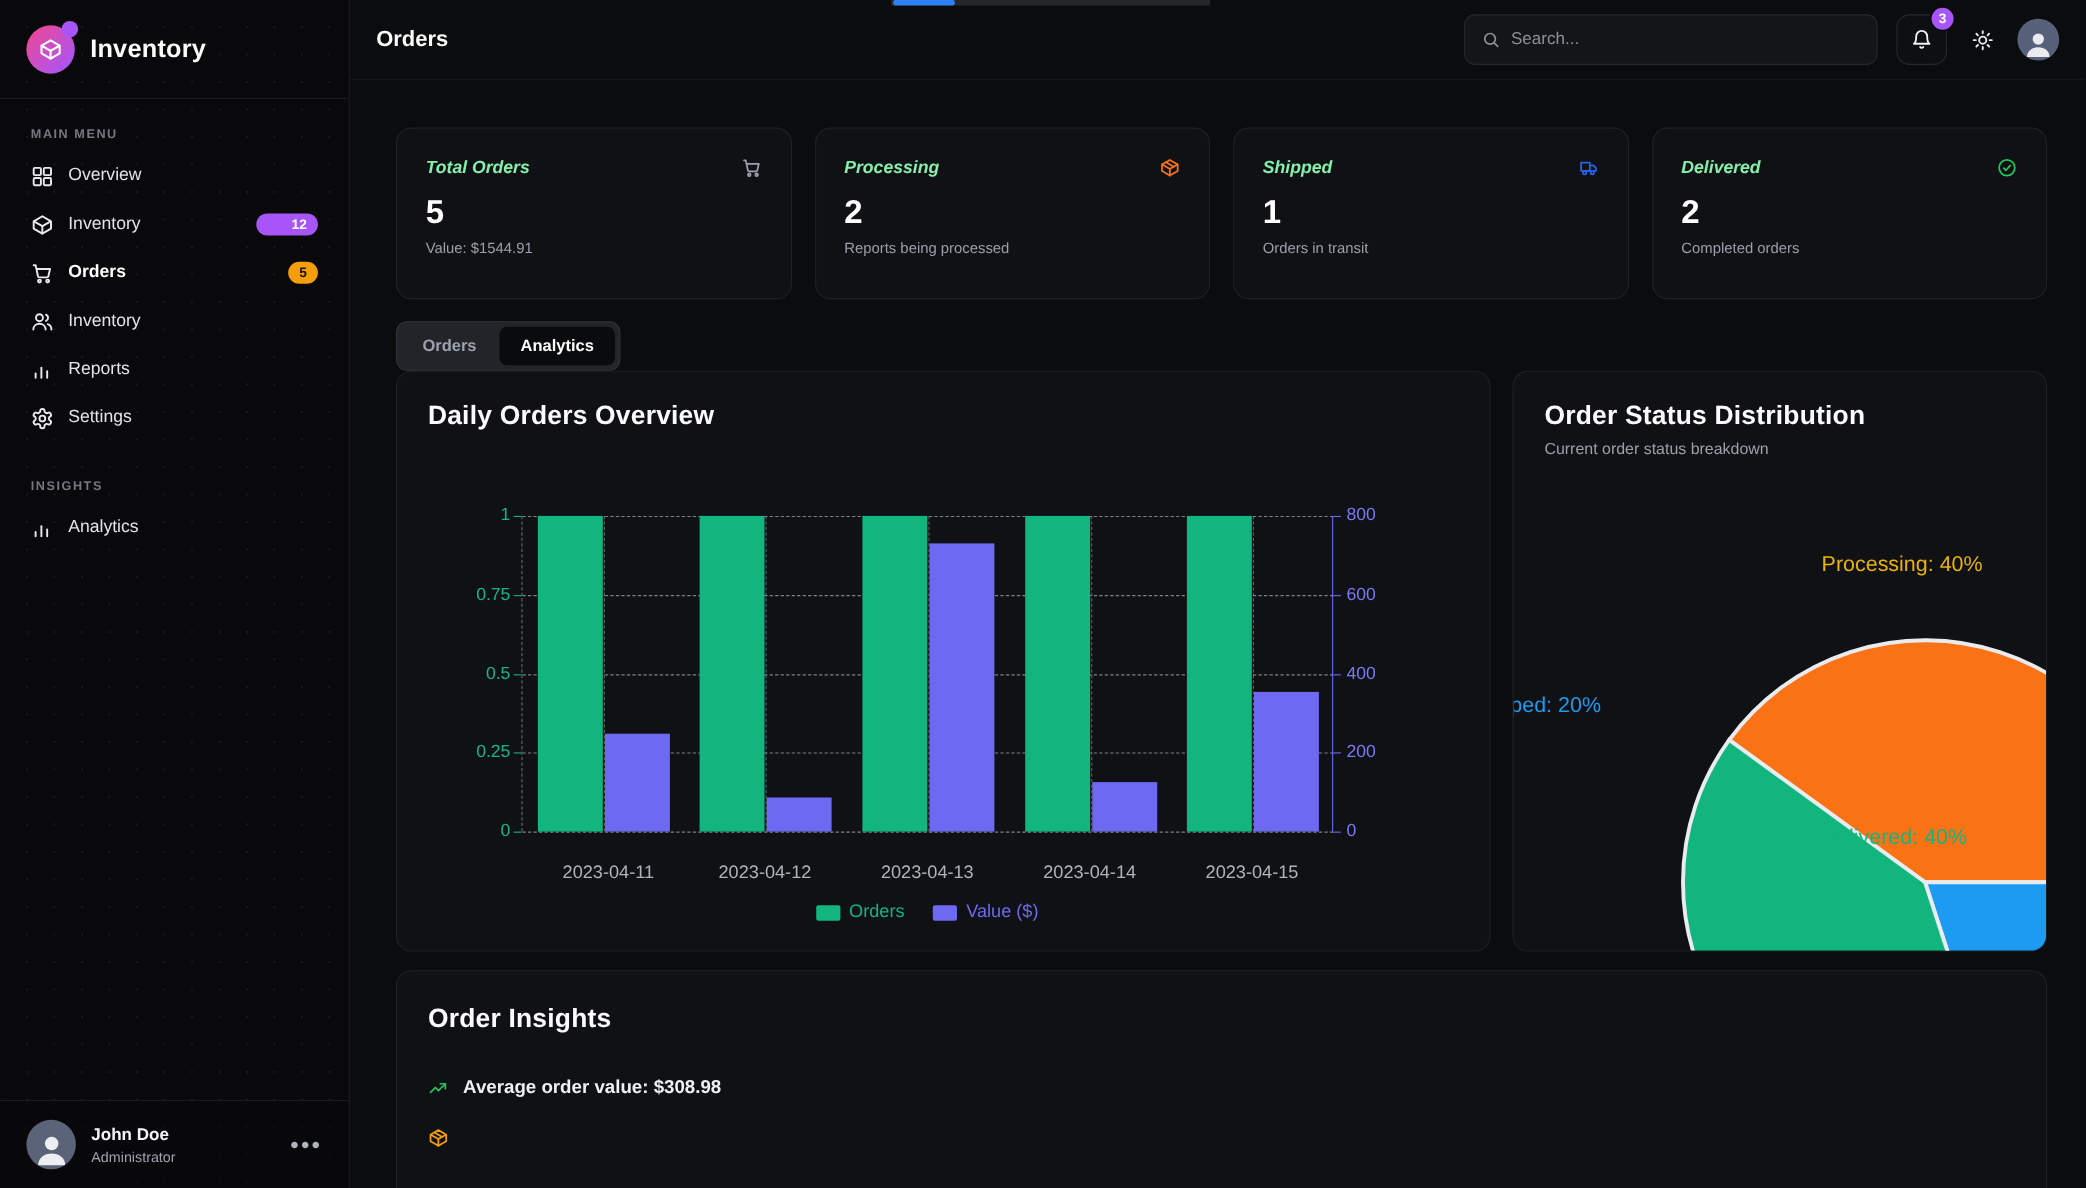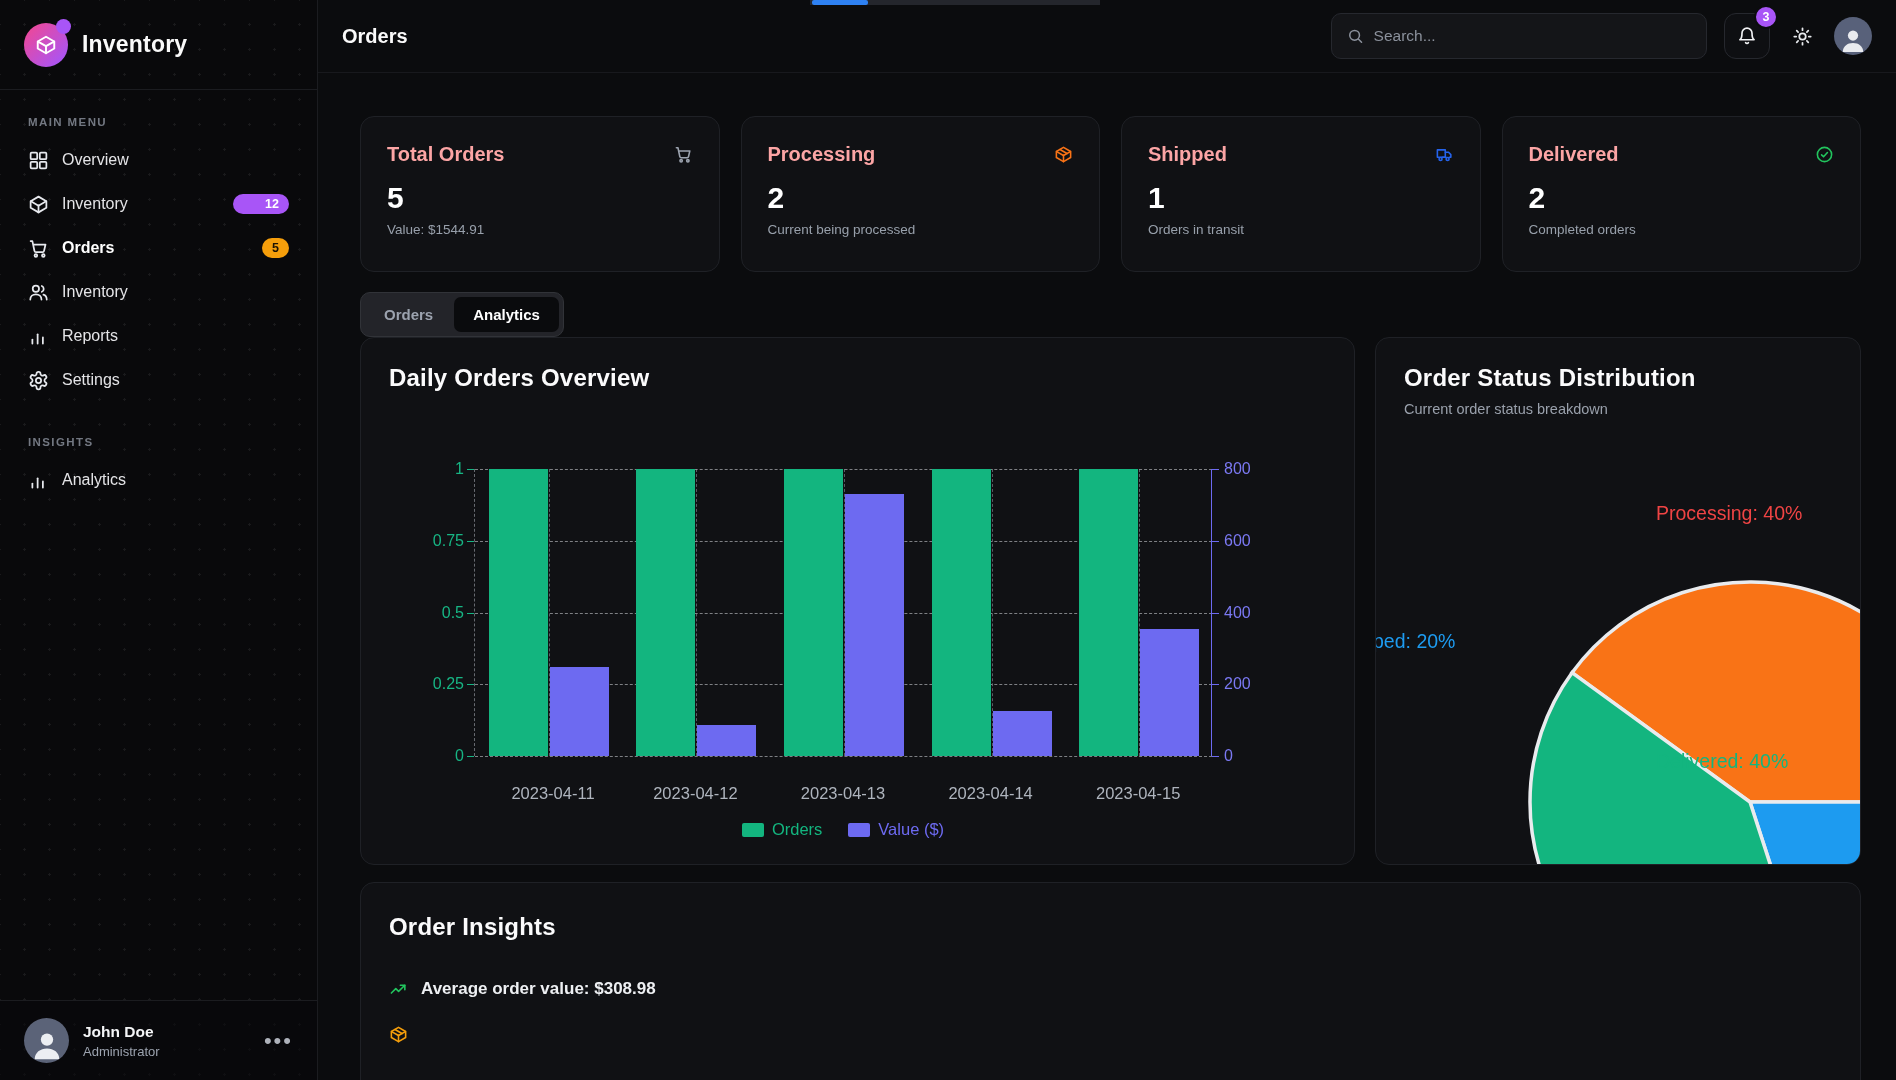--- a/index.html
+++ b/index.html
@@ -60,21 +60,21 @@
   .theme-btn .ic { width:21px; height:21px; display:flex; }
   .head-avatar { width:38px; height:38px; border-radius:50%; background:#58617a; overflow:hidden; display:flex; align-items:flex-end; justify-content:center; cursor:pointer; }
 
   
   main { position:absolute; left:318px; top:73px; width:1578px; padding:43px 35px 0 42px; }
   .card { background:#101114; border:1px solid #1f2126; border-radius:14px; }
 
   .stats-row { display:flex; gap:21px; }
   .stat-card { flex:1; height:156px; padding:26px; }
   .stat-top { display:flex; align-items:center; justify-content:space-between; }
-  .stat-label { font-size:20px; font-weight:600; color:#fca5a5; }
+  .stat-label { font-size:16px; font-weight:600; color:#86efac;font-style:italic; }
   .stat-top .ic { width:19px; height:19px; display:flex; }
   .stat-value { font-size:30px; font-weight:800; color:#ffffff; margin-top:15px; }
   .stat-sub { font-size:13.5px; color:#98a0ab; margin-top:7px; }
 
   .tabs { display:inline-flex; margin-top:20px; background:#232429; border:1px solid #313338; border-radius:10px; padding:4px; gap:2px; }
   .tab { border:none; background:transparent; color:#9ca3af; font-size:15px; font-weight:600; padding:9px 19px;
          border-radius:7px; cursor:pointer; font-family:inherit; }
   .tab.active { background:#0a0b0d; color:#ffffff; font-weight:700; }
 
   .charts-row { display:flex; gap:20px; }
@@ -292,21 +292,21 @@
           <span class="ic" style="width: 19px; height: 19px; color: rgb(249, 115, 22);">
             <svg viewBox="0 0 24 24" fill="none" stroke="currentColor" stroke-width="2" stroke-linecap="round" stroke-linejoin="round">
               <path d="M21 8.2 12 3 3 8.2v7.6L12 21l9-5.2z"></path>
               <path d="M3.3 8.3 12 13.3l8.7-5"></path>
               <path d="M12 21v-8"></path>
               <path d="M7.6 5.7l8.8 5.1"></path>
             </svg>
           </span>
         </div>
         <div class="stat-value">2</div>
-        <div class="stat-sub">Current being processed</div>
+        <div class="stat-sub">Reports being processed</div>
       </div>
       <div class="card stat-card">
         <div class="stat-top">
           <div class="stat-label">Shipped</div>
           <span class="ic" style="width: 19px; height: 19px; color: rgb(37, 99, 235);">
             <svg viewBox="0 0 24 24" fill="none" stroke="currentColor" stroke-width="2" stroke-linecap="round" stroke-linejoin="round">
               <path d="M3 6.2h10v9.3H3z"></path>
               <path d="M13 9.2h4.1l2.9 3v3.3h-2"></path>
               <circle cx="7" cy="17.6" r="1.9"></circle>
               <circle cx="15.9" cy="17.6" r="1.9"></circle>
@@ -404,21 +404,21 @@
     <div class="card pie-card">
       <div class="card-title">Order Status Distribution</div>
       <div class="card-sub">Current order status breakdown</div>
       <div id="pie-chart">
           <svg width="220" height="220" viewBox="0 0 220 220" class="pie-svg">
             <path d="M 110 110 L 29.10 51.22 A 100 100 0 0 1 210.00 110.00 Z" fill="#f97316" stroke="#e9ebee" stroke-width="1.6"></path>
             <path d="M 110 110 L 210.00 110.00 A 100 100 0 0 1 140.90 205.11 Z" fill="#1d9bf0" stroke="#e9ebee" stroke-width="1.6"></path>
             <path d="M 110 110 L 140.90 205.11 A 100 100 0 0 1 29.10 51.22 Z" fill="#13b57f" stroke="#e9ebee" stroke-width="1.6"></path>
           </svg>
         </div>
-    <div class="pie-label" style="left: 280px; top: 164px; color: #ef4444; text-align: right;">Processing: 40%</div>
+    <div class="pie-label" style="left: 280px; top: 164px; color: #eab308; text-align: right;">Processing: 40%</div>
         <div class="pie-label" style="left: -42px; top: 292px; color: rgb(29, 155, 240);">Shipped: 20%</div>
         <div class="pie-label" style="left: 280px; top: 412px; color: rgb(19, 181, 127);">Delivered: 40%</div>
       </div>
   </section>
 
   <section class="card insights">
     <div class="card-title">Order Insights</div>
     <div class="insight-rows" id="insight-rows">
         <div class="insight-row">
           <span class="ic" style="width: 19px; height: 19px; color: rgb(34, 197, 94);">

